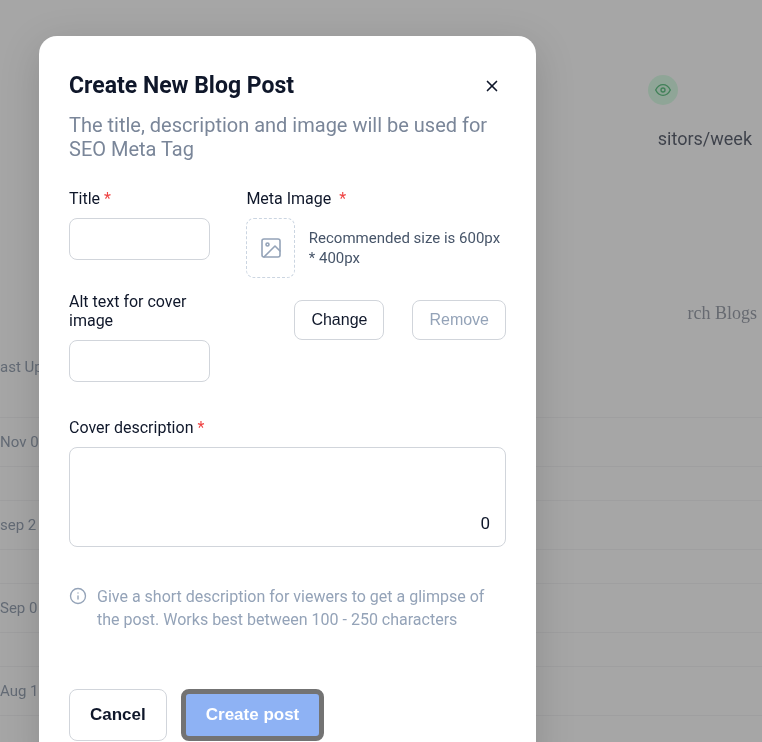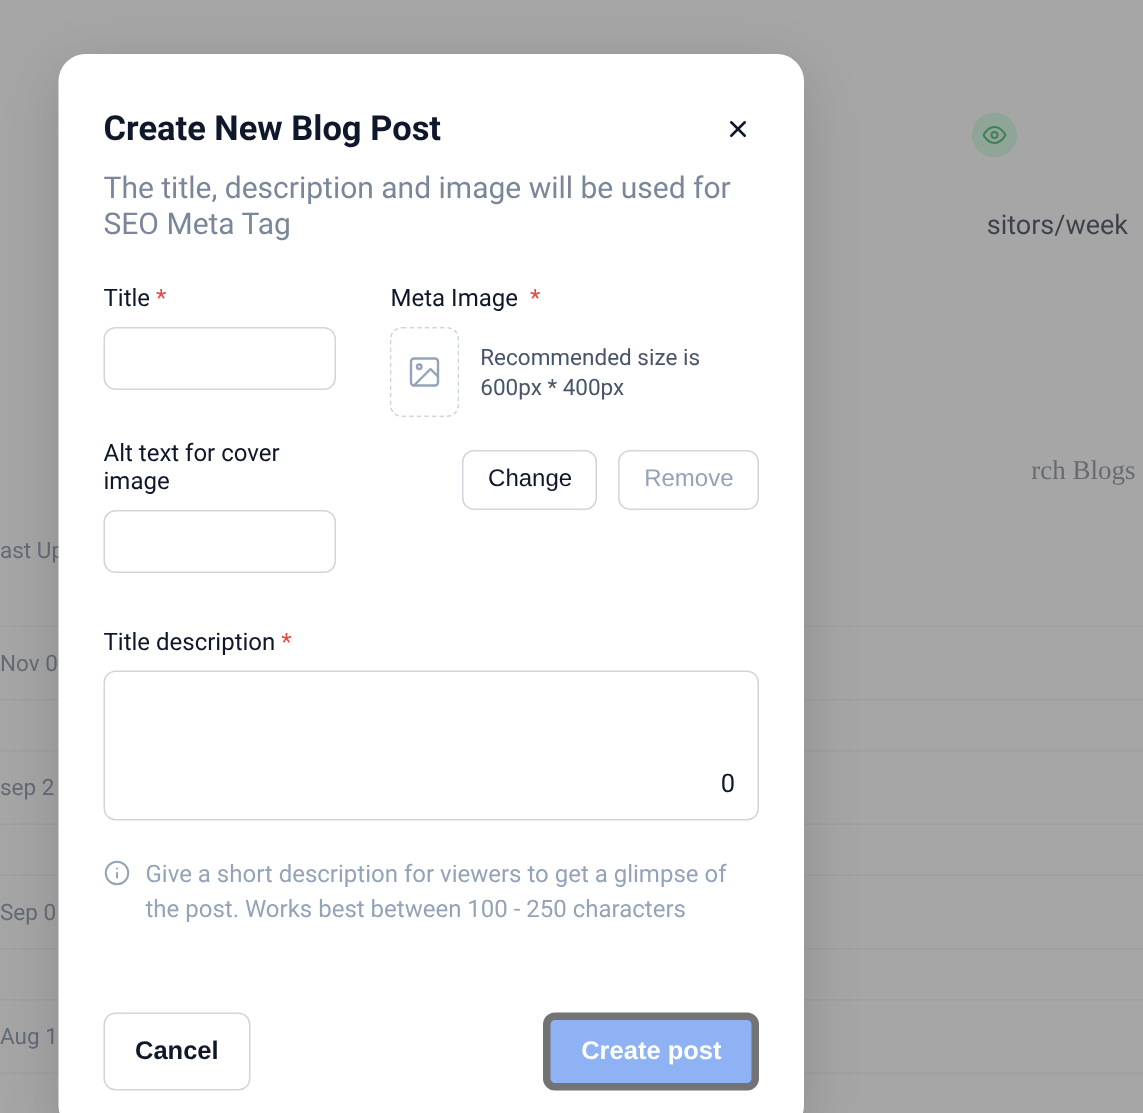--- a/index.html
+++ b/index.html
@@ -11,21 +11,21 @@
       background: #f5f6f7;
       position: relative;
     }
     .overlay {
       position: absolute;
       inset: 0;
       background: rgba(100,100,100,0.55);
     }
 
     .bg-stat {
-       position:absolute; top:140px; right:10px; color:#0f172a; font-size:18px;
+       position:absolute; top:128px; right:10px; color:#0f172a; font-size:18px;
     }
     .bg-badge {
       position:absolute; top:75px; right:84px; width:30px; height:30px; border-radius:50%; background:#c4f3d4; display:flex; align-items:center; justify-content:center;
     }
     .bg-search {
        position:absolute; top:303px; right:5px; color:#6b7280; font-size:18px;font-family:Liberation Serif, serif;
     }
     .bg-row { position:absolute; left:0; width:100%; height:50px; border-top:1px solid rgba(0,0,0,0.06); border-bottom:1px solid rgba(0,0,0,0.06); display:flex; align-items:center; padding-left:0px; color:#64748b; font-size:15px;}
     .bg-header { position:absolute; top:358px; left:0px; color:#64748b; font-size:15px;}
 
@@ -84,21 +84,21 @@
 
     .cover-row { display:flex; gap:14px; margin-top:10px; align-items:center;}
     .cover-placeholder {
       width: 60px; height: 60px;
       border: 1.5px dashed #cbd5e1;
       border-radius: 8px;
       display:flex; align-items:center; justify-content:center;
       color:#94a3b8;
     }
     .cover-text { font-size:15px; color:#475569; line-height:1.35;}
-    .cover-buttons { display:flex; gap:14px; margin-top:22px;padding-left:48px;}
+    .cover-buttons { display:flex; gap:28px; margin-top:22px;padding-left:48px;}
     .btn-sm {
       padding: 10px 16px;
       border: 1px solid #d1d5db;
       border-radius: 8px;
       background:#fff;
       font-size:16px;
       font-weight:500;
       color:#0f172a;
       cursor:pointer;
     }
@@ -110,25 +110,25 @@
       width: 100%;
       height: 100px;
       border: 1px solid #d1d5db;
       border-radius: 8px;
       padding: 10px 12px;
       font-size:15px;
       resize:none;
     }
     .char-count { position:absolute; bottom:18px; right:16px; color:#0f172a; font-size:17px;}
 
-    .hint-row { display:flex; gap:10px; margin-top:20px; align-items:flex-start;}
+    .hint-row { display:flex; gap:10px; margin-top:34px; align-items:flex-start;}
     .hint-icon { color:#94a3b8; flex-shrink:0; margin-top:2px;}
     .hint-text { color:#94a3b8; font-size:16px; line-height:1.45;}
 
-    .footer { display:flex; justify-content:space-between; gap:14px; margin-top: 58px;}
+    .footer { display:flex; justify-content:flex-start; gap:14px; margin-top: 58px;}
     .btn {
       padding: 11px 20px;
       border-radius: 8px;
       font-size:17px;
       font-weight:600;
       cursor:pointer;
     }
     .btn-cancel { background:#fff; border:1px solid #d1d5db; color:#0f172a;}
     .btn-primary { background:#8eb2f4; border:5px solid #737373; color:#fff;}
   </style>
@@ -192,21 +192,21 @@
         </div>
         <div class="cover-buttons">
           <button class="btn-sm">Change</button>
           <button class="btn-sm muted">Remove</button>
         </div>
       </div>
     </div>
 
     <div class="desc-section">
       <div class="label">
-        <span>Title description</span><span class="required">*</span>
+        <span>Cover description</span><span class="required">*</span>
       </div>
       <div class="textarea-wrap">
         <textarea class="textarea" style=""></textarea>
         <div class="char-count">0</div>
       </div>
 
       <div class="hint-row">
         <div class="hint-icon">
           <svg width="18" height="18" viewBox="0 0 24 24" fill="none" stroke="currentColor" stroke-width="1.8" stroke-linecap="round" stroke-linejoin="round">
               <circle cx="12" cy="12" r="10"></circle>

